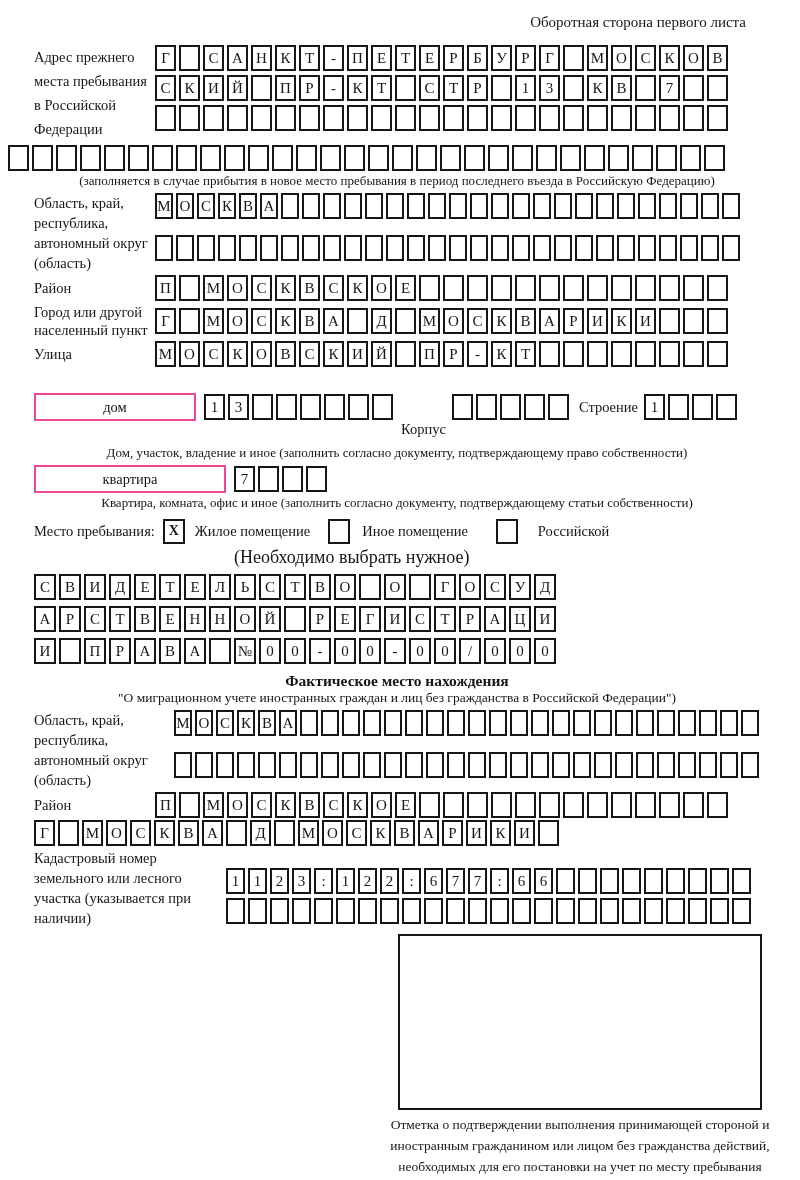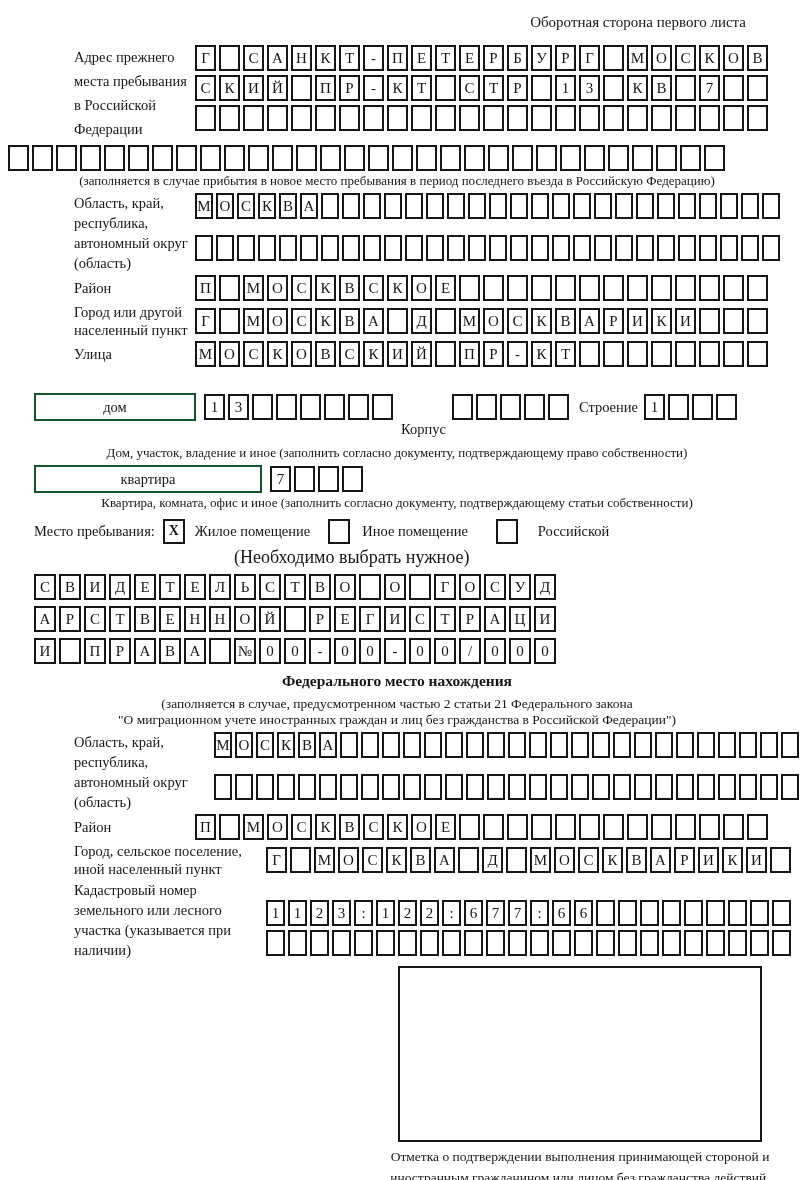--- a/index.html
+++ b/index.html
@@ -4,21 +4,21 @@
 <style>
   * { box-sizing: border-box; margin: 0; padding: 0; }
   html, body { width: 800px; height: 1180px; background: #ffffff; overflow: hidden; }
   body { font-family: "Liberation Serif", "DejaVu Serif", serif; color: #161616; }
   .page { width: 800px; height: 1180px; padding: 14px 40px 0 34px; }
 
   
   .page-header { text-align: right; font-size: 15px; padding-right: 14px; margin-bottom: 14px; }
   .center-bold { text-align: center; font-weight: bold; font-size: 15.5px; }
   .cap { font-size: 13px; text-align: center; }
-  .flabel { font-size: 14.5px; line-height: 20px; padding-right: 6px; margin-left: 40px; }
+  .flabel { font-size: 14.5px; line-height: 20px; padding-right: 6px; }
 
   
   .cells { display: flex; gap: 3px; }
   .cell { width: 22px; height: 26px; border: 2px solid #161616; display: flex;
           align-items: center; justify-content: center; font-size: 15px; flex: none; }
   .cells.sm .cell { width: 18px; }
   .cells.md .cell { width: 21px; }
   .cells.cad .cell { width: 19px; }
 
   .row { display: flex; align-items: flex-start; }
@@ -28,21 +28,21 @@
   
   .lblcol   { width: 121px; flex: none; }
   .lblcol-w { width: 210px; flex: none; }
   .lblcol-m { width: 140px; flex: none; }
   .lblcol-c { width: 192px; flex: none; }
 
   .spread .cells + .cells { margin-top: 16px; }
 
   .fullrow { margin-left: -26px; margin-top: 4px; }
 
-  .wide-box { border: 2px solid #14532d; height: 28px; display: flex; align-items: center;
+  .wide-box { border: 2px solid #ec4899; height: 28px; display: flex; align-items: center;
               justify-content: center; font-size: 14.5px; flex: none; }
   .inline-lbl { font-size: 14.5px; line-height: 28px; flex: none; }
 
   .chk { width: 22px; height: 25px; border: 2px solid #161616; display: flex; flex: none;
          align-items: center; justify-content: center; font-size: 14px; font-weight: bold; }
 
   .stamp-box { width: 364px; height: 176px; border: 2px solid #161616; margin-left: 364px; margin-top: 6px; }
   .stamp-cap { width: 392px; margin-left: 350px; margin-top: 4px; font-size: 13.5px;
                line-height: 21px; text-align: center; }
 
@@ -353,21 +353,21 @@
     <div class="cells md" style="margin-left:6px;">
         <span class="cell">1</span>
         <span class="cell"></span>
         <span class="cell"></span>
         <span class="cell"></span>
       </div>
   </div>
   <div class="cap mt2">Дом, участок, владение и иное (заполнить согласно документу, подтверждающему право собственности)</div>
 
   <div class="row vcenter mt4">
-    <div class="wide-box" style="width:228px;">квартира</div>
+    <div class="wide-box" style="width:192px;">квартира</div>
     <div class="cells md" style="margin-left:8px;">
         <span class="cell">7</span>
         <span class="cell"></span>
         <span class="cell"></span>
         <span class="cell"></span>
       </div>
   </div>
   <div class="cap mt2">Квартира, комната, офис и иное (заполнить согласно документу, подтверждающему статьи собственности)</div>
 
   <div class="row vcenter mt6">
@@ -448,22 +448,21 @@
           <span class="cell">0</span>
           <span class="cell">0</span>
           <span class="cell">/</span>
           <span class="cell">0</span>
           <span class="cell">0</span>
           <span class="cell">0</span>
         </div>
     </div>
   </div>
 
-  <div class="center-bold mt4">Федерального место нахождения</div>
-  <div class="cap mt6" style="font-size:13.5px;">(заполняется в случае, предусмотренном частью 2 статьи 21 Федерального закона</div>
+  <div class="center-bold mt4">Фактическое место нахождения</div>
   <div class="cap" style="font-size:13.5px;">"О миграционном учете иностранных граждан и лиц без гражданства в Российской Федерации")</div>
 
   <div class="row spread mt4">
     <div class="flabel lblcol-m">Область, край, республика, автономный округ (область)</div>
     <div>
       <div class="cells sm" style="margin-bottom:16px;">
           <span class="cell">М</span>
           <span class="cell">О</span>
           <span class="cell">С</span>
           <span class="cell">К</span>
@@ -549,21 +548,20 @@
         <span class="cell"></span>
         <span class="cell"></span>
         <span class="cell"></span>
         <span class="cell"></span>
         <span class="cell"></span>
         <span class="cell"></span>
       </div>
   </div>
 
   <div class="row vcenter mt2">
-    <div class="flabel lblcol-c" style="line-height:18px;">Город, сельское поселение, иной населенный пункт</div>
     <div class="cells md">
         <span class="cell">Г</span>
         <span class="cell"></span>
         <span class="cell">М</span>
         <span class="cell">О</span>
         <span class="cell">С</span>
         <span class="cell">К</span>
         <span class="cell">В</span>
         <span class="cell">А</span>
         <span class="cell"></span>

